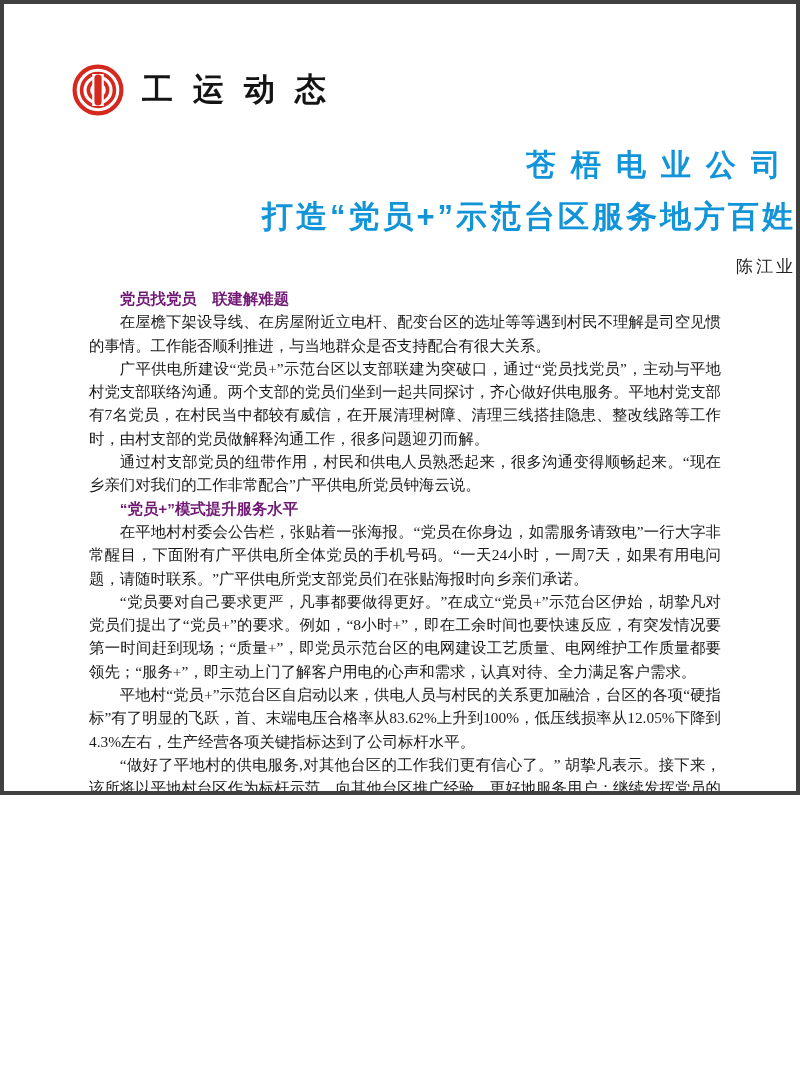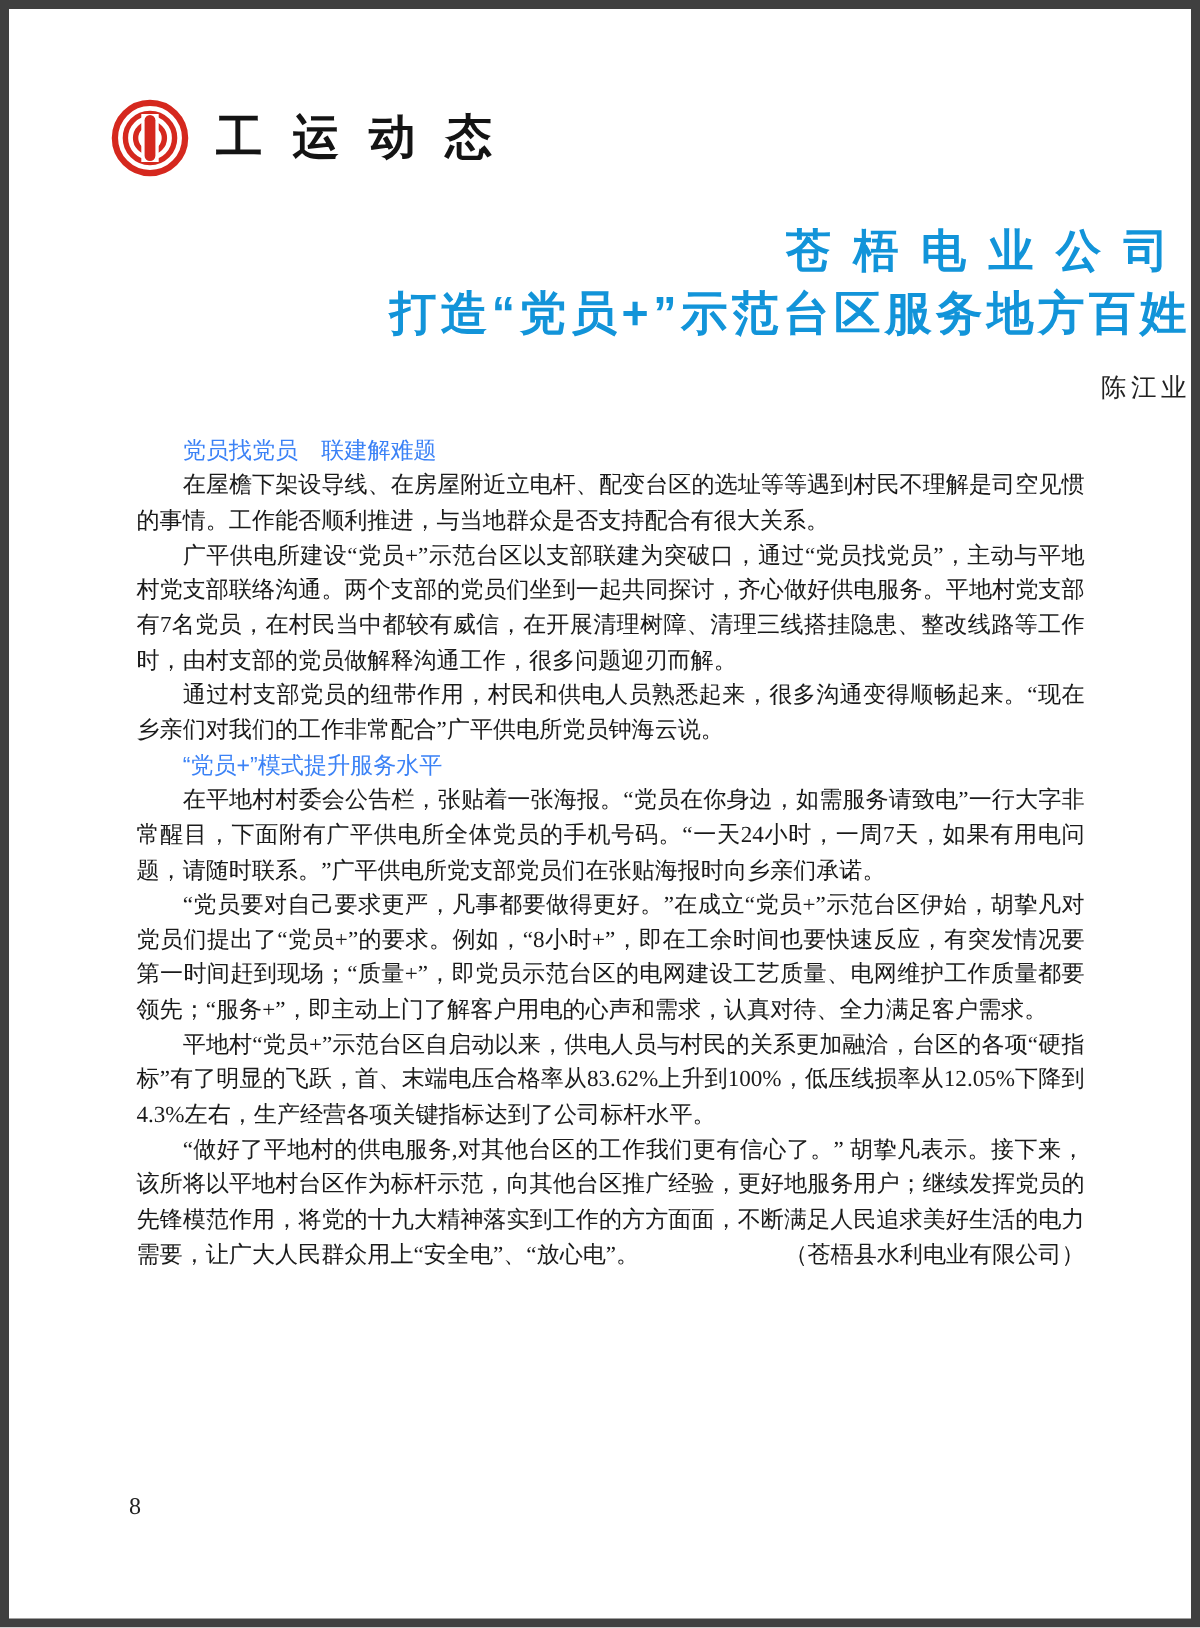--- a/index.html
+++ b/index.html
@@ -1,20 +1,20 @@
 <!DOCTYPE html>
 <html><head>
 <meta charset="utf-8">
 <style>
   html,body { margin:0; padding:0; background:#fff; }
   .page {
     position:relative;
-    width:800px; height:1085px;
+    width:800px; height:795px;
     background:#ffffff;
-    border:6px solid #404040;
+    border:4px solid #404040;
     box-sizing:border-box;
     overflow:hidden;
     font-family:"Liberation Serif","DejaVu Serif",serif;
     color:#1a1a1a;
   }
   
   .masthead {
     position:absolute; left:68px; top:60px;
     display:flex; align-items:center; gap:18px;
   }
@@ -30,21 +30,21 @@
   }
   
   .title-block {
     position:absolute; top:141px; left:0; right:0;
     text-align:right;
     font-family:"Liberation Sans","DejaVu Sans",sans-serif;
     font-weight:bold;
     color:#1294d9;
   }
   .title-line1 { font-size:30px; letter-spacing:15px; text-indent:15px; }
-  .title-line2 { font-size:31px; letter-spacing:3px; }
+  .title-line2 { font-size:31px; letter-spacing:3px; margin-top:10px; }
   .author {
     margin-top:17px;
     font-family:"Liberation Serif","DejaVu Serif",serif;
     font-weight:normal;
     font-size:17px;
     color:#222222;
     letter-spacing:3px;
     padding-left:13px;
   }
   
@@ -54,22 +54,22 @@
     line-height:23.3px;
     text-align:justify;
     color:#1a1a1a;
   }
   .body-text p { margin:0; text-indent:2em; }
   .body-text .sub-heading {
     margin:0;
     text-indent:2em;
     font-family:"Liberation Sans","DejaVu Sans",sans-serif;
     font-size:15.4px;
-    font-weight:normal;
-    color:#3b82f6;
+    font-weight:bold;
+    color:#701a75;
   }
   .signature-line {
     text-align:right;
     margin-top:-23.3px;
     text-indent:0;
   }
   .page-number {
     position:absolute; left:80px; top:990px;
     font-size:16px;
     color:#222222;

